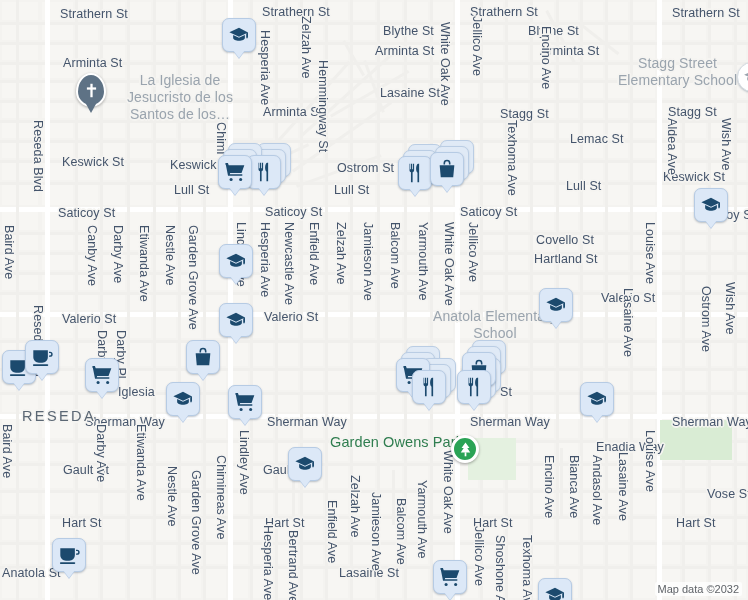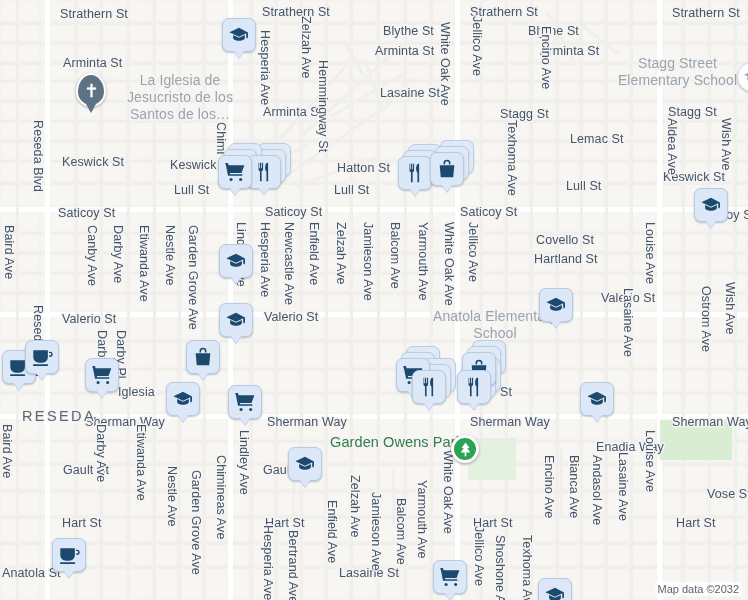--- a/index.html
+++ b/index.html
@@ -903,21 +903,21 @@
       <div class="lbl" style="left: 375px; top: 44px;">Arminta St</div>
       <div class="lbl" style="left: 540px; top: 44px;">Arminta St</div>
       <div class="lbl" style="left: 263px; top: 105px;">Arminta St</div>
       <div class="lbl" style="left: 380px; top: 86px;">Lasaine St</div>
       <div class="lbl" style="left: 500px; top: 107px;">Stagg St</div>
       <div class="lbl" style="left: 668px; top: 105px;">Stagg St</div>
       <div class="lbl" style="left: 570px; top: 132px;">Lemac St</div>
       <div class="lbl" style="left: 62px; top: 155px;">Keswick St</div>
       <div class="lbl" style="left: 663px; top: 170px;">Keswick St</div>
       <div class="lbl" style="left: 170px; top: 158px;">Keswick</div>
-      <div class="lbl" style="left: 337px; top: 161px;">Hatton St</div>
+      <div class="lbl" style="left: 337px; top: 161px;">Ostrom St</div>
       <div class="lbl" style="left: 174px; top: 183px;">Lull St</div>
       <div class="lbl" style="left: 334px; top: 183px;">Lull St</div>
       <div class="lbl" style="left: 566px; top: 179px;">Lull St</div>
       <div class="lbl" style="left: 58px; top: 206px;">Saticoy St</div>
       <div class="lbl" style="left: 265px; top: 205px;">Saticoy St</div>
       <div class="lbl" style="left: 460px; top: 205px;">Saticoy St</div>
       <div class="lbl" style="left: 698px; top: 208px;">Saticoy St</div>
       <div class="lbl" style="left: 536px; top: 233px;">Covello St</div>
       <div class="lbl" style="left: 534px; top: 252px;">Hartland St</div>
       <div class="lbl" style="left: 62px; top: 312px;">Valerio St</div>

